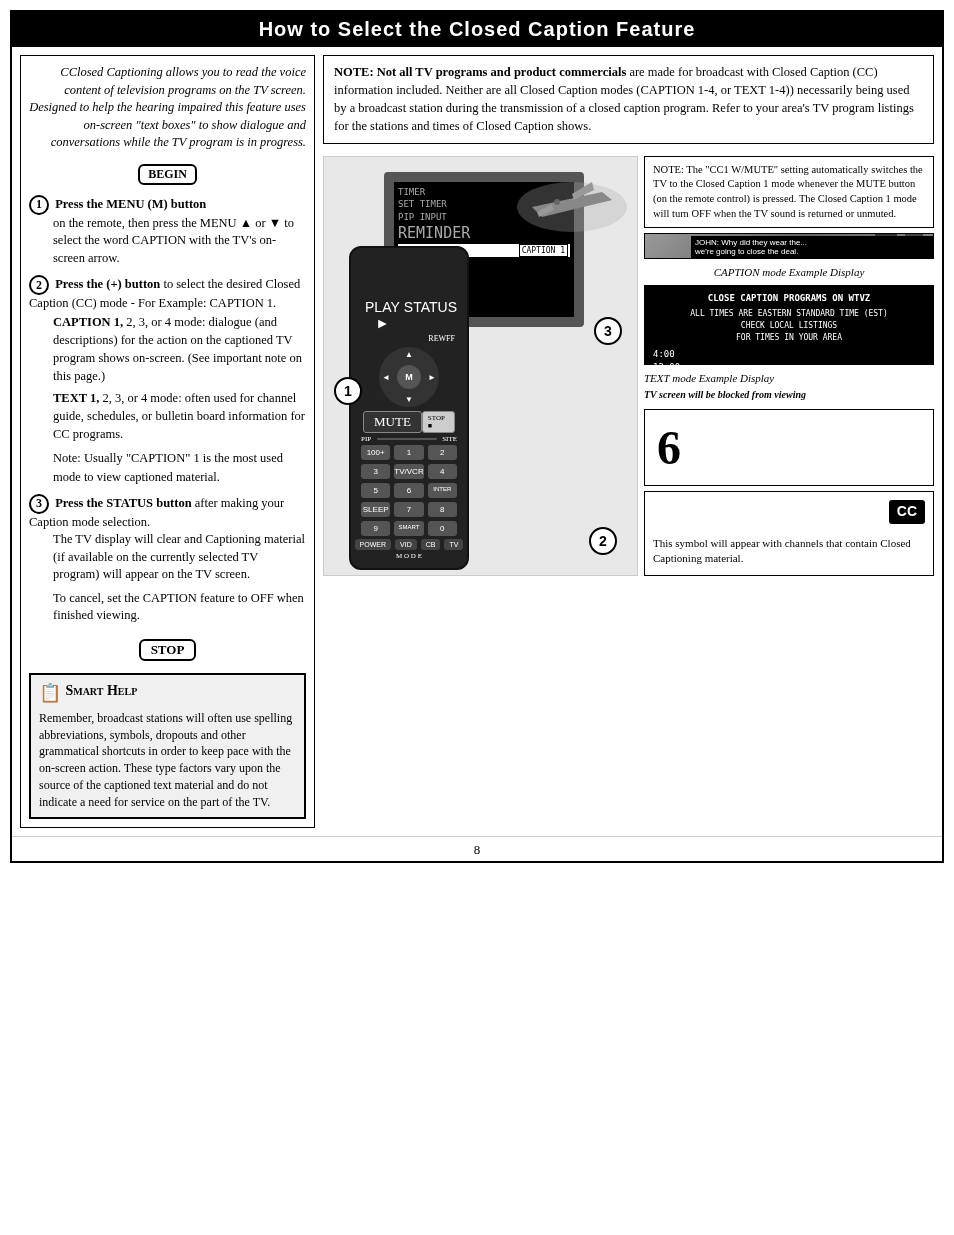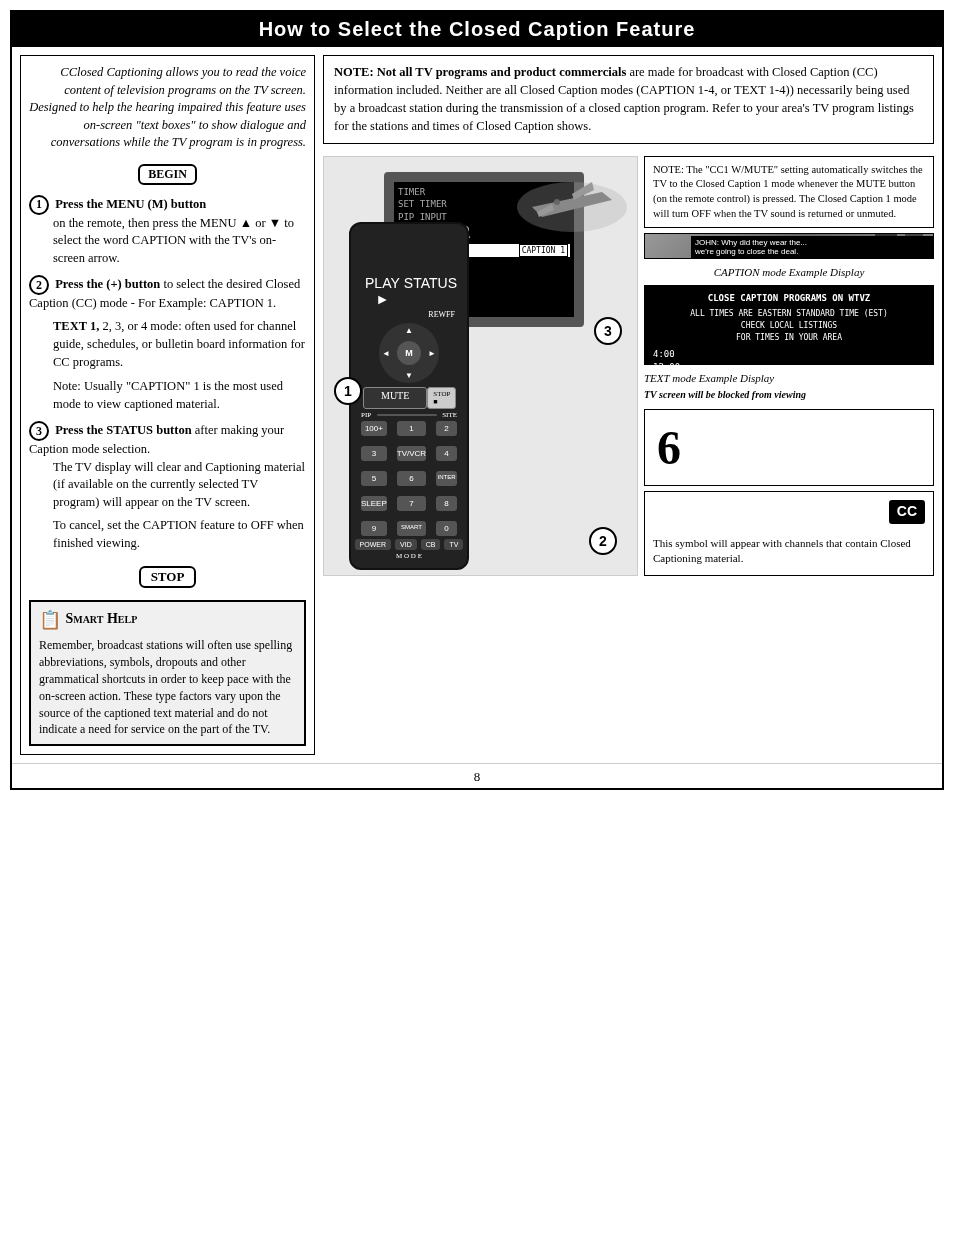--- a/index.html
+++ b/index.html
@@ -211,21 +211,21 @@
       color: #fff;
       font-size: 8px;
     }
     .nav-up { top: 3px; left: 50%; transform: translateX(-50%); }
     .nav-down { bottom: 3px; left: 50%; transform: translateX(-50%); }
     .nav-left { left: 3px; top: 50%; transform: translateY(-50%); }
     .nav-right { right: 3px; top: 50%; transform: translateY(-50%); }
     .remote-num-grid {
       display: grid;
       grid-template-columns: repeat(3, 1fr);
-      gap: 10px;
+      gap: 4px;
       margin: 2px 4px;
     }
     .num-btn {
       background: #555;
       color: #fff;
       border-radius: 3px;
       font-size: 8px;
       padding: 3px 0;
       text-align: center;
       font-family: Arial;
@@ -350,22 +350,22 @@
       height: 2px;
       width: 80%;
       margin: 2px auto;
       border-radius: 1px;
     }
     .mute-btn-remote {
       background: #333;
       color: #fff;
       border: 1px solid #888;
       border-radius: 3px;
-      font-size: 10px;
-      padding: 2px 17px;
+      font-size: 13px;
+      padding: 2px 10px;
     }
     .stop-btn-indicator {
       background: #ccc;
       color: #000;
       border: 1px solid #888;
       border-radius: 3px;
       font-size: 7px;
       padding: 2px 5px;
     }
   </style>
@@ -393,20 +393,24 @@
         <span class="step-circle">1</span>
         <span class="step-title">Press the MENU (M) button</span>
         <div class="step-content">on the remote, then press the MENU ▲ or ▼ to select the word CAPTION with the TV's on-screen arrow.</div>
       </div>
 
       <div class="step">
         <span class="step-circle">2</span>
         <span class="step-title">Press the (+) button</span>
         <span>to select the desired Closed Caption (CC) mode - For Example: CAPTION 1.</span>
         <div class="caption-modes">
+          <div>
+            <span class="mode-title">CAPTION 1,</span>
+            <span> 2, 3, or 4 mode: dialogue (and descriptions) for the action on the captioned TV program shows on-screen. (See important note on this page.)</span>
+          </div>
           <div style="margin-top:4px;">
             <span class="mode-title">TEXT 1,</span>
             <span> 2, 3, or 4 mode: often used for channel guide, schedules, or bulletin board information for CC programs.</span>
           </div>
           <div style="margin-top:6px;">Note: Usually "CAPTION" 1 is the most used mode to view captioned material.</div>
         </div>
       </div>
 
       <div class="step">
         <span class="step-circle">3</span>

